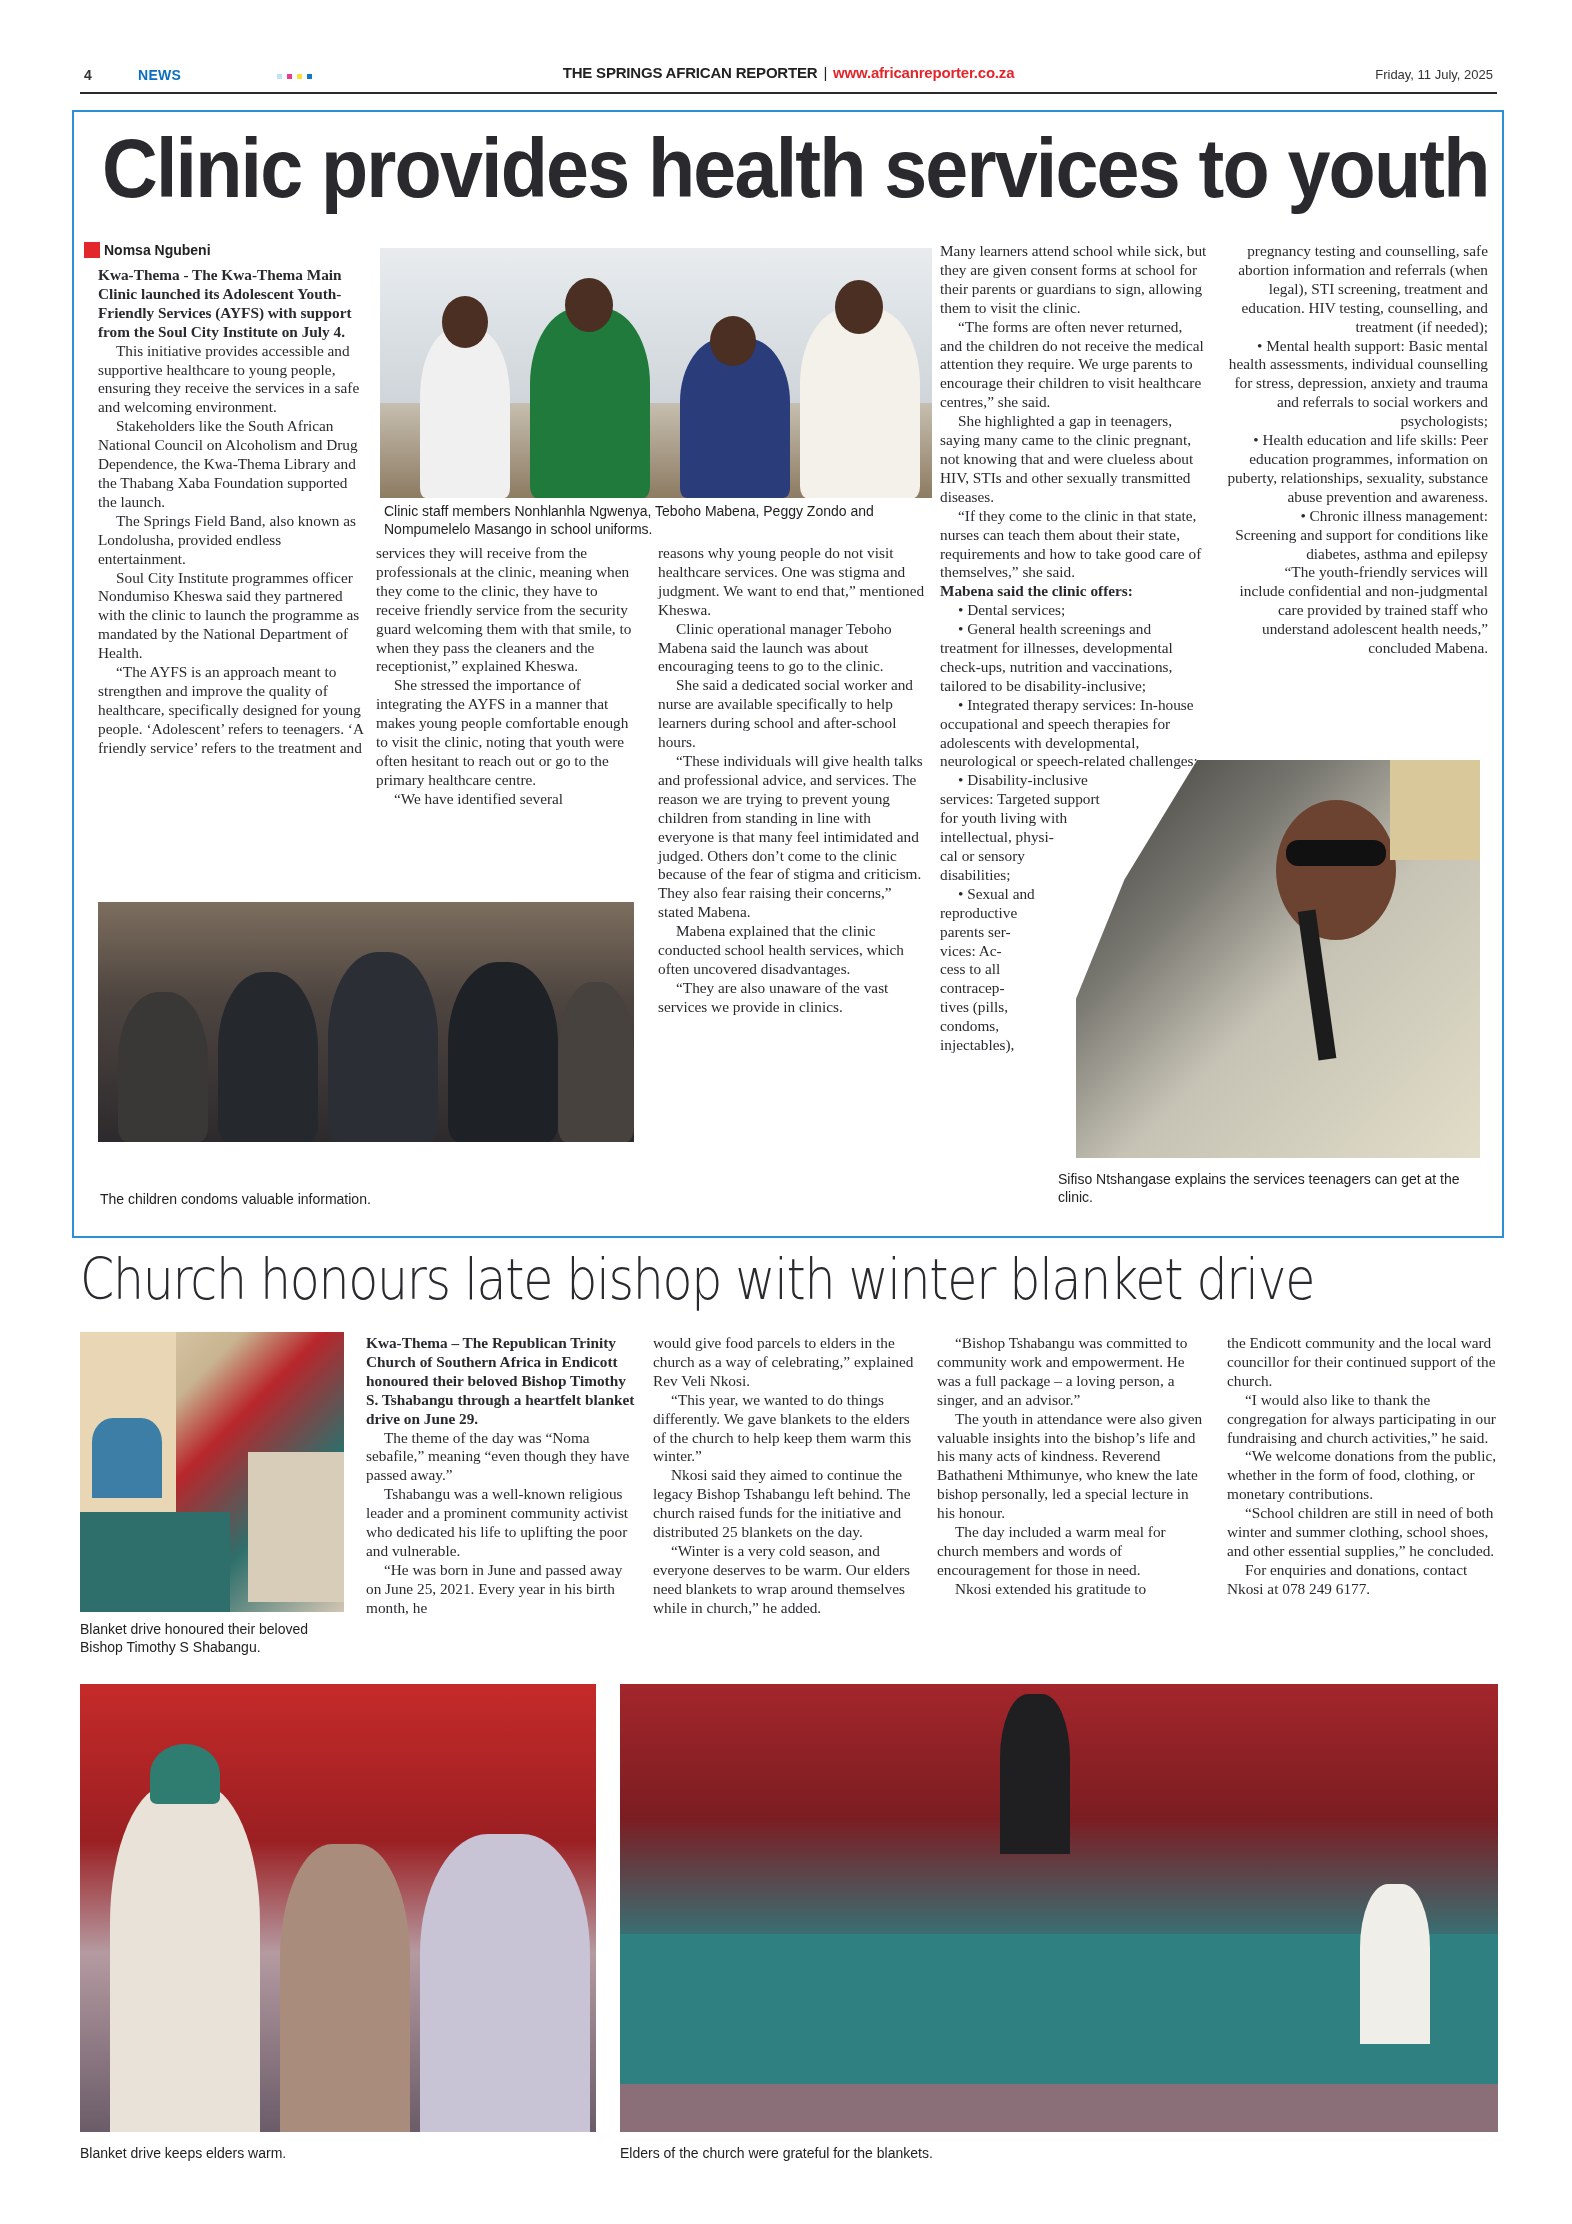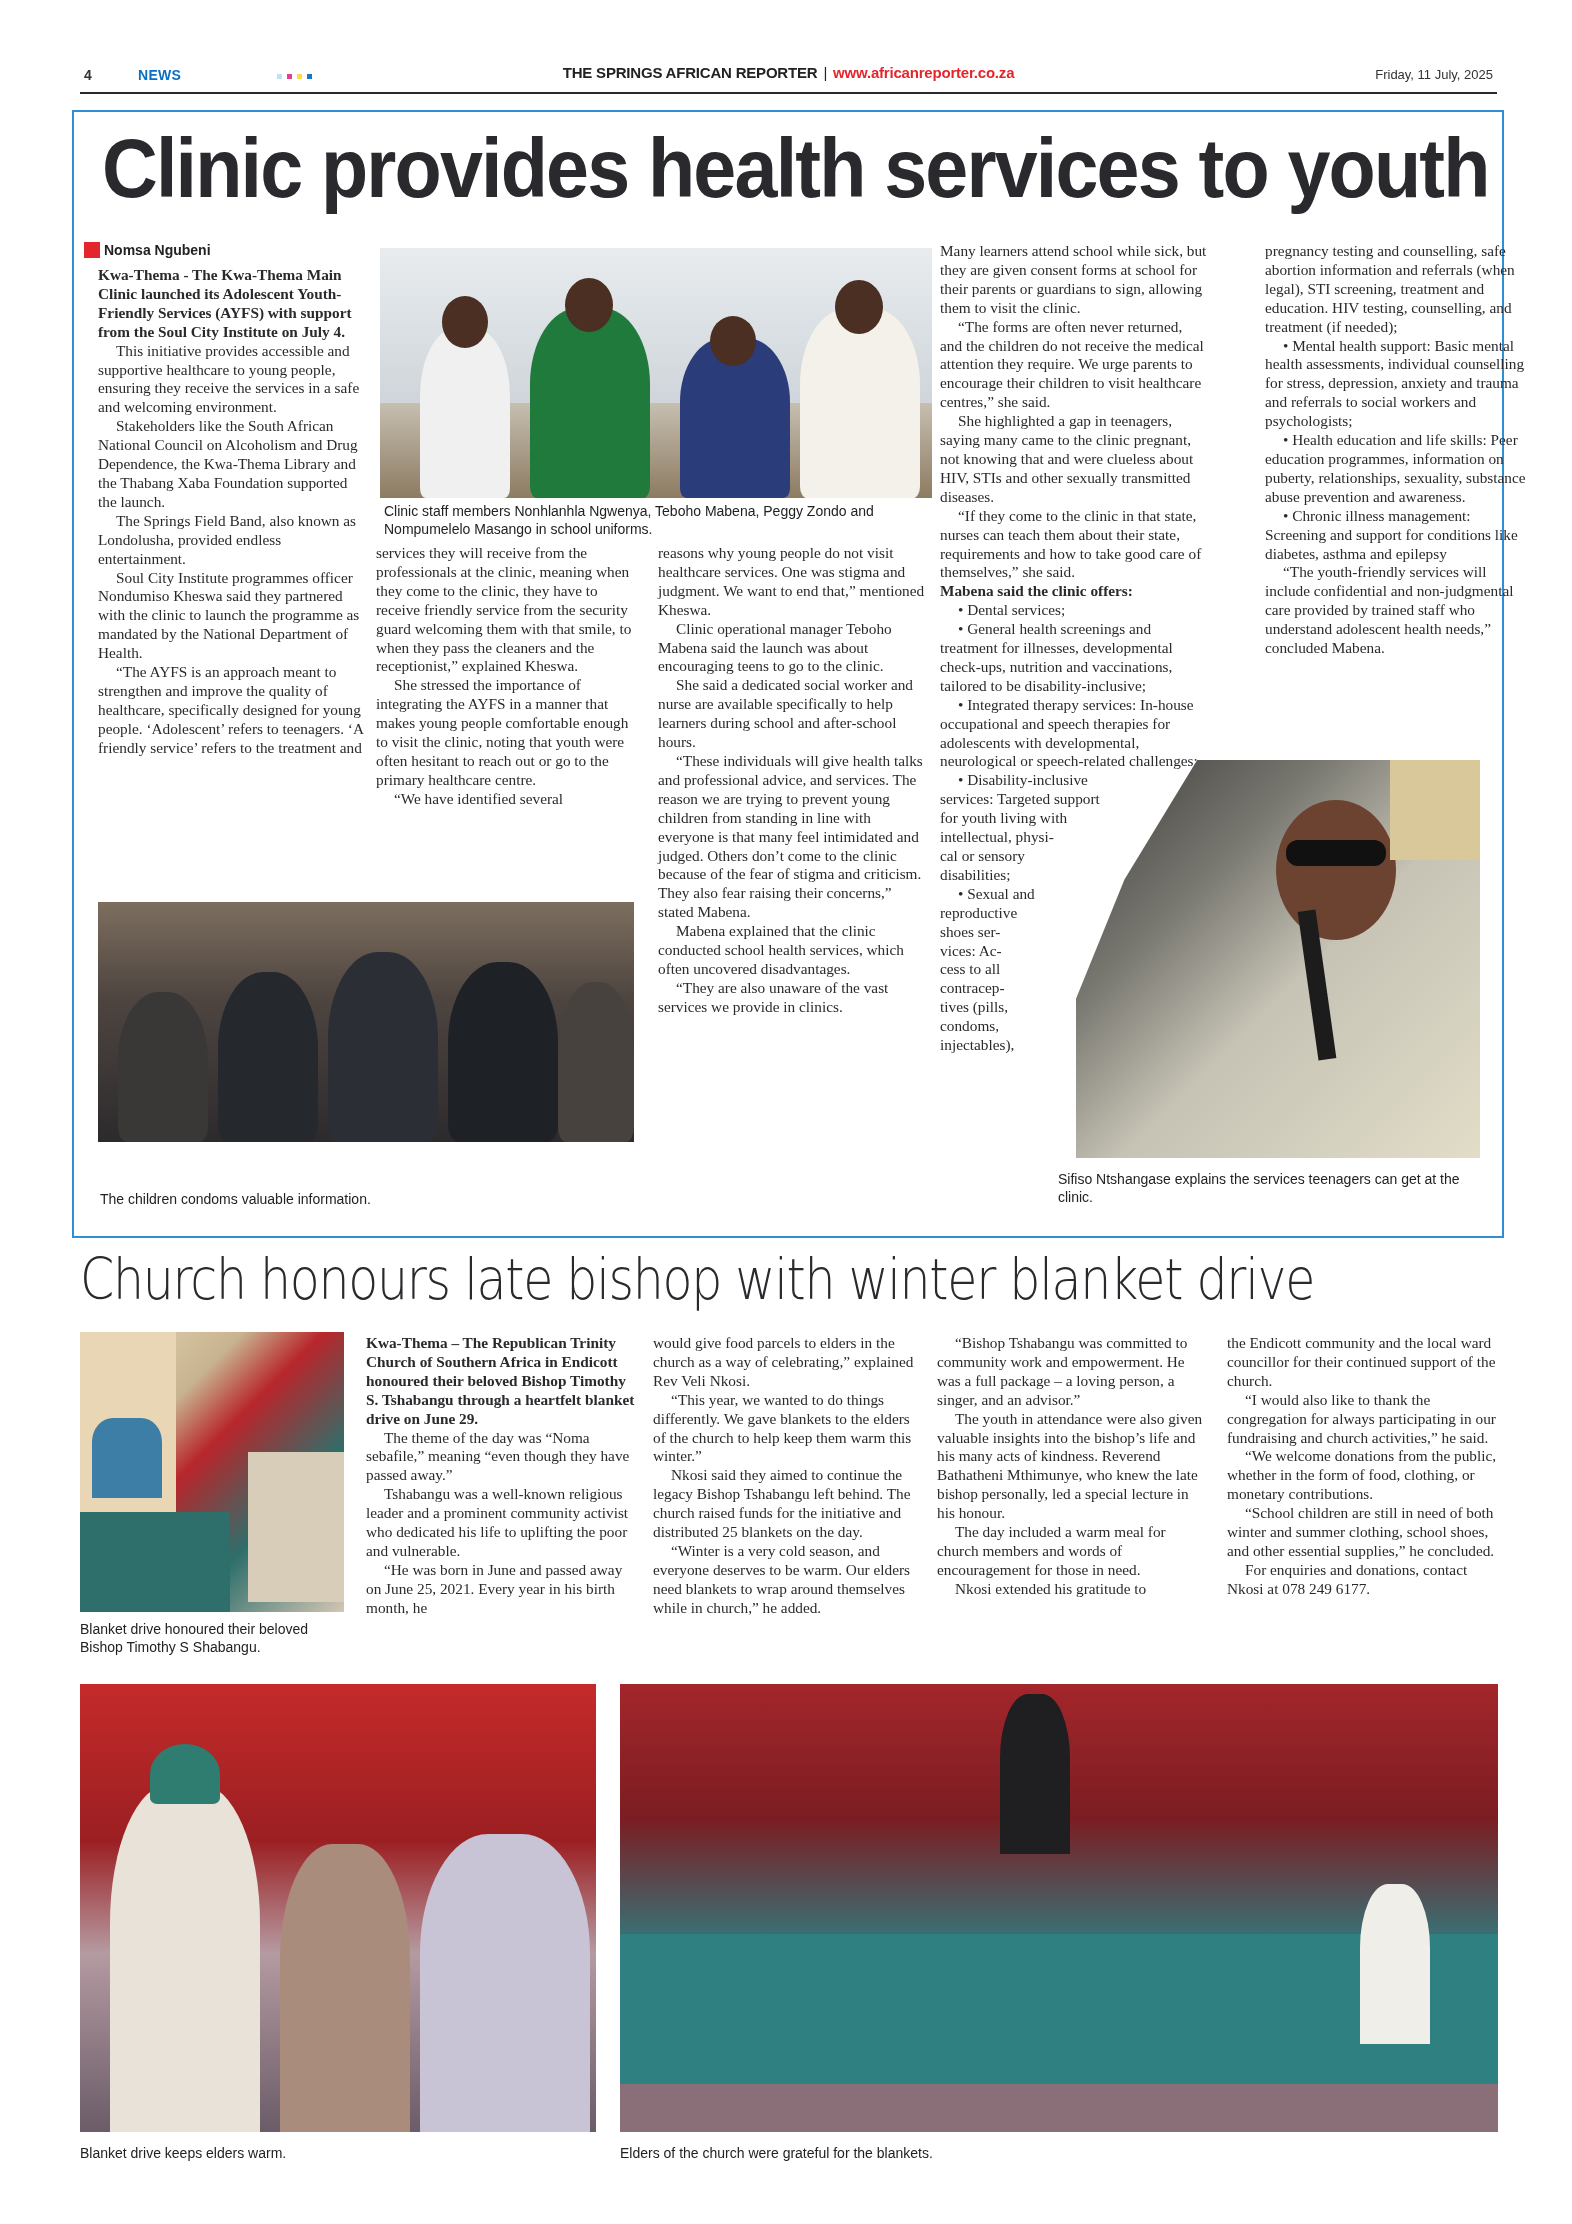--- a/index.html
+++ b/index.html
@@ -136,30 +136,30 @@
     <p class="bullet">• General health screenings and treatment for illnesses, developmental check-ups, nutrition and vaccinations, tailored to be disability-inclusive;</p>
     <p class="bullet">• Integrated therapy services: In-house occupational and speech therapies for adolescents with developmental, neurological or speech-related challenges;</p>
     <p class="bullet">• Disability-inclusive</p>
     <p class="noind">services: Targeted support</p>
     <p class="noind">for youth living with</p>
     <p class="noind">intellectual, physi-</p>
     <p class="noind">cal or sensory</p>
     <p class="noind">disabilities;</p>
     <p class="bullet">• Sexual and</p>
     <p class="noind">reproductive</p>
-    <p class="noind">shoes ser-</p>
+    <p class="noind">parents ser-</p>
     <p class="noind">vices: Ac-</p>
     <p class="noind">cess to all</p>
     <p class="noind">contracep-</p>
     <p class="noind">tives (pills,</p>
     <p class="noind">condoms,</p>
     <p class="noind">injectables),</p>
   </div>
 
-  <div class="col" style="left:1191px; top:130px; width:268px;">
+  <div class="col" style="left:1146px; top:130px; width:268px;text-align:right;">
     <p class="noind">pregnancy testing and counselling, safe abortion information and referrals (when legal), STI screening, treatment and education. HIV testing, counselling, and treatment (if needed);</p>
     <p class="bullet">• Mental health support: Basic mental health assessments, individual counselling for stress, depression, anxiety and trauma and referrals to social workers and psychologists;</p>
     <p class="bullet">• Health education and life skills: Peer education programmes, information on puberty, relationships, sexuality, substance abuse prevention and awareness.</p>
     <p class="bullet">• Chronic illness management: Screening and support for conditions like diabetes, asthma and epilepsy</p>
     <p>“The youth-friendly services will include confidential and non-judgmental care provided by trained staff who understand adolescent health needs,” concluded Mabena.</p>
   </div>
 
   <div class="photo ph-speaker" style="left:1002px; top:648px; width:404px; height:398px; clip-path: polygon(30% 0, 100% 0, 100% 100%, 0 100%, 0 60%, 12% 30%);">
     <div style="position:absolute; left:200px; top:40px; width:120px; height:140px; border-radius:50%; background:#6b4330;"></div>
     <div style="position:absolute; left:210px; top:80px; width:100px; height:26px; border-radius:12px; background:#111;"></div>

